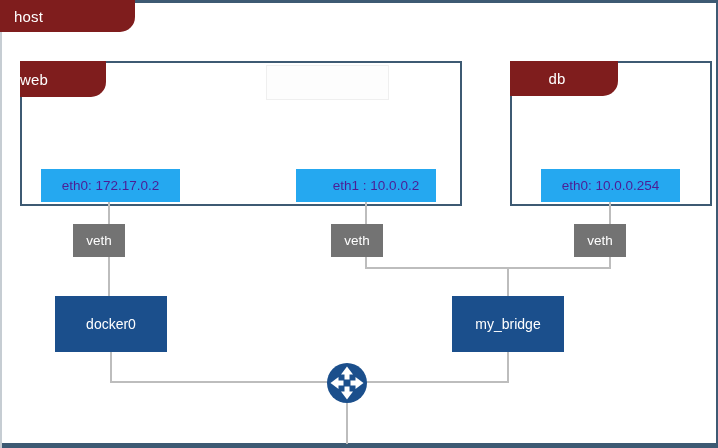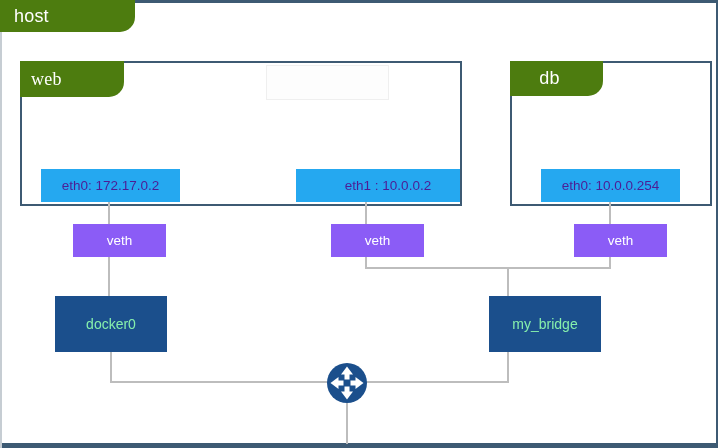--- a/index.html
+++ b/index.html
@@ -7,60 +7,60 @@
     position:relative;width:718px;height:448px;background:#ffffff;
     font-family:"Liberation Sans",sans-serif;overflow:hidden;
   }
   
   .host-border-top{position:absolute;left:0;top:0;width:718px;height:3px;background:#3d5a73;}
   .host-border-right{position:absolute;right:0;top:0;width:2px;height:448px;background:#3d5a73;}
   .host-border-bottom{position:absolute;left:0;top:443px;width:718px;height:5px;background:#3d5a73;}
   .host-border-left{position:absolute;left:0;top:0;width:2px;height:448px;background:#c6cdd3;}
 
   .tab{
-    position:absolute;background:#4d7c0f;color:#fff;
+    position:absolute;background:#7f1d1d;color:#fff;
     border-bottom-right-radius:15px;box-sizing:border-box;
-    display:flex;align-items:center;font-size:18px;letter-spacing:.2px;
+    display:flex;align-items:center;font-size:15px;letter-spacing:.2px;
   }
   #host-tab{left:0;top:0;width:135px;height:32px;padding-left:14px;}
-  #web-tab{left:20px;top:61px;width:104px;height:36px;padding-left:11px;font-family:Liberation Serif, serif;}
-  #db-tab{left:510px;top:61px;width:93px;height:35px;justify-content:center;padding-right:14px;}
+  #web-tab{left:20px;top:61px;width:86px;height:36px;}
+  #db-tab{left:510px;top:61px;width:108px;height:35px;justify-content:center;padding-right:14px;}
 
   .container-box{position:absolute;border:2px solid #3d5a73;box-sizing:border-box;background:transparent;}
   #web-container{left:20px;top:61px;width:442px;height:145px;}
   #db-container{left:510px;top:61px;width:202px;height:145px;}
 
   #ghost-box{position:absolute;left:266px;top:65px;width:121px;height:33px;background:#fdfdfd;border:1px solid #efefef;}
 
   svg.connectors{position:absolute;left:0;top:0;pointer-events:none;}
 
   .iface{
     position:absolute;height:33px;background:#25a8f0;color:#4c1d95;
     display:flex;align-items:center;justify-content:center;
     font-size:13.5px;box-sizing:border-box;
   }
   #iface-web-eth0{left:41px;top:169px;width:139px;}
-  #iface-web-eth1{left:296px;top:169px;width:164px;padding-left:20px;}
+  #iface-web-eth1{left:296px;top:169px;width:140px;padding-left:20px;}
   #iface-db-eth0{left:541px;top:169px;width:139px;text-align:center;}
   #iface-host-eth0{left:278px;top:405px;width:139px;}
 
   .veth{
-    position:absolute;width:93px;height:33px;background:#8b5cf6;color:#fff;
+    position:absolute;width:52px;height:33px;background:#737373;color:#fff;
     display:flex;align-items:center;justify-content:center;font-size:13.5px;
   }
   #veth-1{left:73px;top:224px;}
   #veth-2{left:331px;top:224px;}
   #veth-3{left:574px;top:224px;}
 
   .bridge{
-    position:absolute;width:112px;height:56px;background:#1b4f8c;color:#86efac;
+    position:absolute;width:112px;height:56px;background:#1b4f8c;color:#ffffff;
     display:flex;align-items:center;justify-content:center;font-size:14px;text-align:center;
   }
   #bridge-docker0{left:55px;top:296px;}
-  #bridge-mybridge{left:452px;top:296px;margin-left:37px;}
+  #bridge-mybridge{left:452px;top:296px;}
 </style>
 </head>
 <body>
 
 <div id="stage">
 
   <div class="host-border-top"></div>
   <div class="host-border-right"></div>
   <div class="host-border-bottom"></div>
   <div class="host-border-left"></div>

